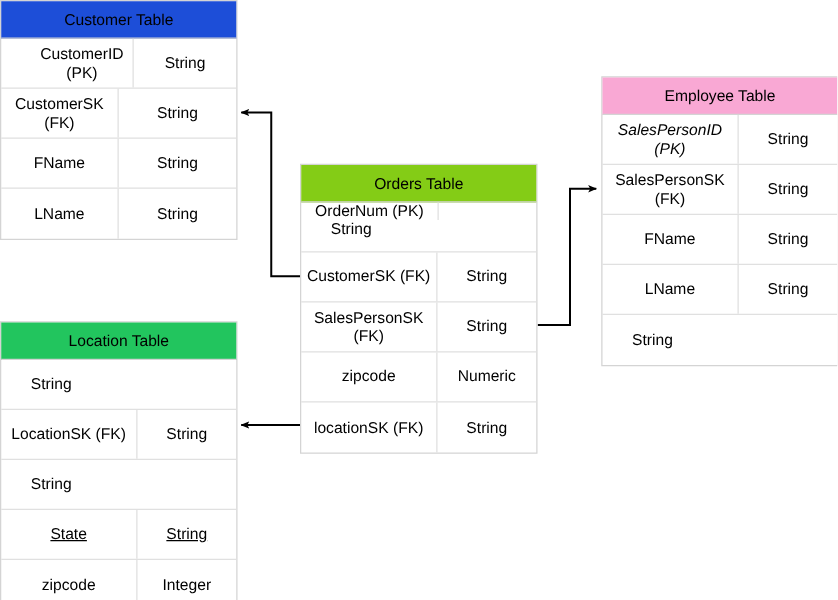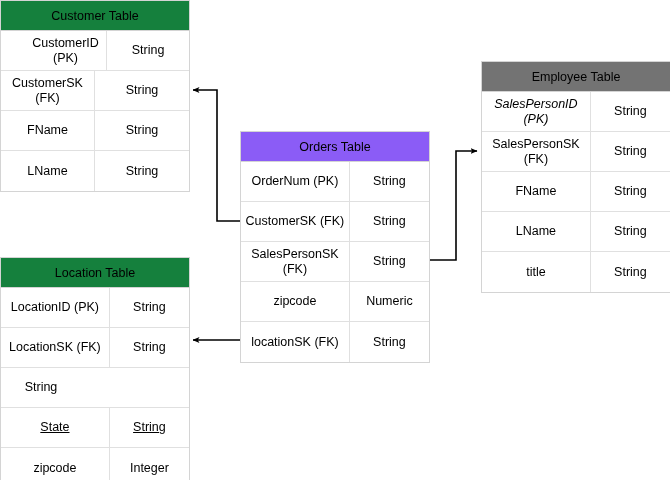--- a/index.html
+++ b/index.html
@@ -80,63 +80,62 @@
     </defs>
     <g id="connector-group">
         <path d="M 240 221 L 217 221 L 217 90 L 193 90" fill="none" stroke="#000000" stroke-width="1.6" marker-end="url(#arrowhead)"></path>
         <path d="M 430 260 L 456 260 L 456 151 L 477 151" fill="none" stroke="#000000" stroke-width="1.6" marker-end="url(#arrowhead)"></path>
         <path d="M 240 340 L 193 340" fill="none" stroke="#000000" stroke-width="1.6" marker-end="url(#arrowhead)"></path>
       </g>
   </svg>
 
   <div id="tables-layer">
       <div class="er-table" style="left: 0px; top: 0px; width: 190px; border-color: rgb(212, 212, 212);">
-        <div class="er-header" style="background: #15803d; border-bottom-color: rgb(212, 212, 212);">Customer Table</div>
+        <div class="er-header" style="background: #1d4ed8; border-bottom-color: rgb(212, 212, 212);">Customer Table</div>
         <div class="er-row" style="border-bottom-color: rgb(224, 224, 224); padding-left: 24px;">
           <div class="er-cell name" style="width: 95px; border-right-color: rgb(224, 224, 224);">CustomerID (PK)</div>
           <div class="er-cell type" style="width: 95px;">String</div>
         </div>
         <div class="er-row" style="border-bottom-color: rgb(224, 224, 224);">
           <div class="er-cell name" style="width: 95px; border-right-color: rgb(224, 224, 224);">CustomerSK (FK)</div>
           <div class="er-cell type" style="width: 95px;">String</div>
         </div>
         <div class="er-row" style="border-bottom-color: rgb(224, 224, 224);">
           <div class="er-cell name" style="width: 95px; border-right-color: rgb(224, 224, 224);">FName</div>
           <div class="er-cell type" style="width: 95px;">String</div>
         </div>
         <div class="er-row" style="border-bottom-color: rgb(224, 224, 224);">
           <div class="er-cell name" style="width: 95px; border-right-color: rgb(224, 224, 224);">LName</div>
           <div class="er-cell type" style="width: 95px;">String</div>
         </div>
       </div>
       <div class="er-table" style="left: 0px; top: 257px; width: 190px; border-color: rgb(212, 212, 212);">
-        <div class="er-header" style="background: #15803d; border-bottom-color: rgb(212, 212, 212);">Location Table</div>
+        <div class="er-header" style="background: #22c55e; border-bottom-color: rgb(212, 212, 212);">Location Table</div>
         <div class="er-row" style="border-bottom-color: rgb(224, 224, 224);">
-          <div class="er-cell name" style="width: 110px; border-right-color: rgb(224, 224, 224);">LocationID (PK)</div>
           <div class="er-cell type" style="width: 80px;">String</div>
         </div>
         <div class="er-row" style="border-bottom-color: rgb(224, 224, 224);">
           <div class="er-cell name" style="width: 110px; border-right-color: rgb(224, 224, 224);">LocationSK (FK)</div>
           <div class="er-cell type" style="width: 80px;">String</div>
         </div>
         <div class="er-row" style="border-bottom-color: rgb(224, 224, 224);">
           <div class="er-cell type" style="width: 80px;">String</div>
         </div>
         <div class="er-row" style="border-bottom-color: rgb(224, 224, 224); text-decoration: underline;">
           <div class="er-cell name" style="width: 110px; border-right-color: rgb(224, 224, 224);">State</div>
           <div class="er-cell type" style="width: 80px;">String</div>
         </div>
         <div class="er-row" style="border-bottom-color: rgb(224, 224, 224);">
           <div class="er-cell name" style="width: 110px; border-right-color: rgb(224, 224, 224);">zipcode</div>
           <div class="er-cell type" style="width: 80px;">Integer</div>
         </div>
       </div>
       <div class="er-table" style="left: 240px; top: 131px; width: 190px; border-color: rgb(212, 212, 212);">
-        <div class="er-header" style="background: #8b5cf6; border-bottom-color: rgb(212, 212, 212);">Orders Table</div>
-        <div class="er-row" style="border-bottom-color: rgb(224, 224, 224);">
+        <div class="er-header" style="background: #84cc16; border-bottom-color: rgb(212, 212, 212);">Orders Table</div>
+        <div class="er-row" style="border-bottom-color: rgb(224, 224, 224); flex-direction: column;">
           <div class="er-cell name" style="width: 110px; border-right-color: rgb(224, 224, 224);">OrderNum (PK)</div>
           <div class="er-cell type" style="width: 80px;">String</div>
         </div>
         <div class="er-row" style="border-bottom-color: rgb(224, 224, 224);">
           <div class="er-cell name" style="width: 110px; border-right-color: rgb(224, 224, 224);">CustomerSK (FK)</div>
           <div class="er-cell type" style="width: 80px;">String</div>
         </div>
         <div class="er-row" style="border-bottom-color: rgb(224, 224, 224);">
           <div class="er-cell name" style="width: 110px; border-right-color: rgb(224, 224, 224);">SalesPersonSK (FK)</div>
           <div class="er-cell type" style="width: 80px;">String</div>
@@ -144,37 +143,36 @@
         <div class="er-row" style="border-bottom-color: rgb(224, 224, 224);">
           <div class="er-cell name" style="width: 110px; border-right-color: rgb(224, 224, 224);">zipcode</div>
           <div class="er-cell type" style="width: 80px;">Numeric</div>
         </div>
         <div class="er-row" style="border-bottom-color: rgb(224, 224, 224);">
           <div class="er-cell name" style="width: 110px; border-right-color: rgb(224, 224, 224);">locationSK (FK)</div>
           <div class="er-cell type" style="width: 80px;">String</div>
         </div>
       </div>
       <div class="er-table" style="left: 481px; top: 61px; width: 190px; border-color: rgb(212, 212, 212);">
-        <div class="er-header" style="background: #737373; border-bottom-color: rgb(212, 212, 212);">Employee Table</div>
+        <div class="er-header" style="background: #f9a8d4; border-bottom-color: rgb(212, 212, 212);">Employee Table</div>
         <div class="er-row" style="border-bottom-color: rgb(224, 224, 224);">
           <div class="er-cell name" style="width: 110px; border-right-color: rgb(224, 224, 224); font-style: italic;">SalesPersonID (PK)</div>
           <div class="er-cell type" style="width: 80px;">String</div>
         </div>
         <div class="er-row" style="border-bottom-color: rgb(224, 224, 224);">
           <div class="er-cell name" style="width: 110px; border-right-color: rgb(224, 224, 224);">SalesPersonSK (FK)</div>
           <div class="er-cell type" style="width: 80px;">String</div>
         </div>
         <div class="er-row" style="border-bottom-color: rgb(224, 224, 224);">
           <div class="er-cell name" style="width: 110px; border-right-color: rgb(224, 224, 224);">FName</div>
           <div class="er-cell type" style="width: 80px;">String</div>
         </div>
         <div class="er-row" style="border-bottom-color: rgb(224, 224, 224);">
           <div class="er-cell name" style="width: 110px; border-right-color: rgb(224, 224, 224);">LName</div>
           <div class="er-cell type" style="width: 80px;">String</div>
         </div>
         <div class="er-row" style="border-bottom-color: rgb(224, 224, 224);">
-          <div class="er-cell name" style="width: 110px; border-right-color: rgb(224, 224, 224);">title</div>
           <div class="er-cell type" style="width: 80px;">String</div>
         </div>
       </div>
     </div>
 
 </div>
 
 </body></html>

